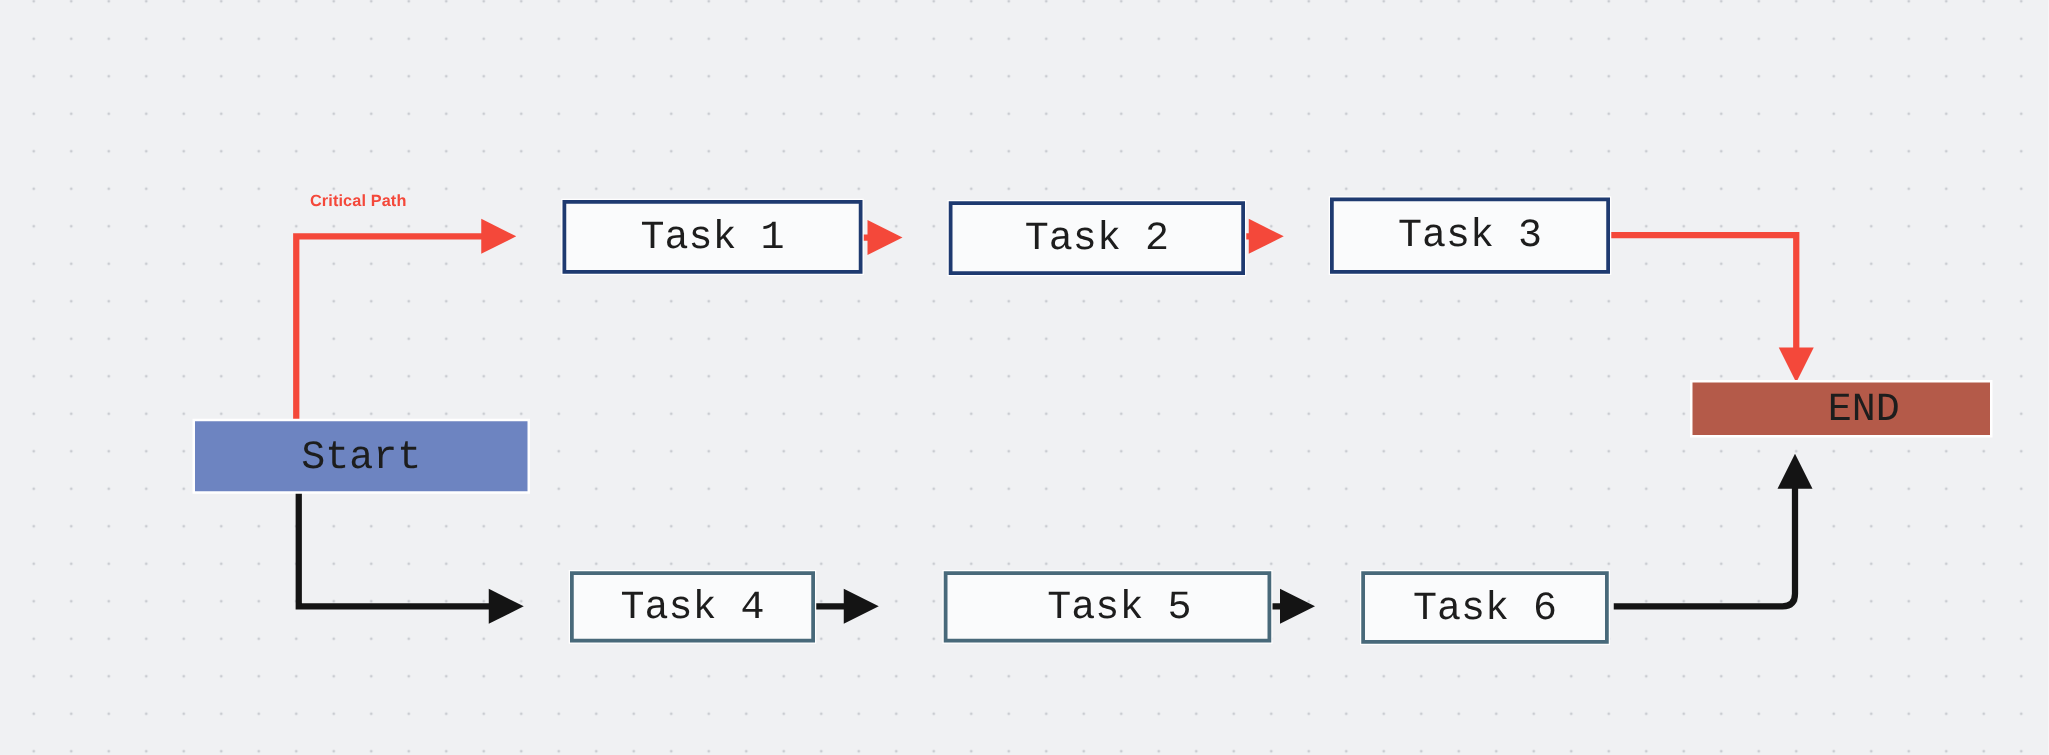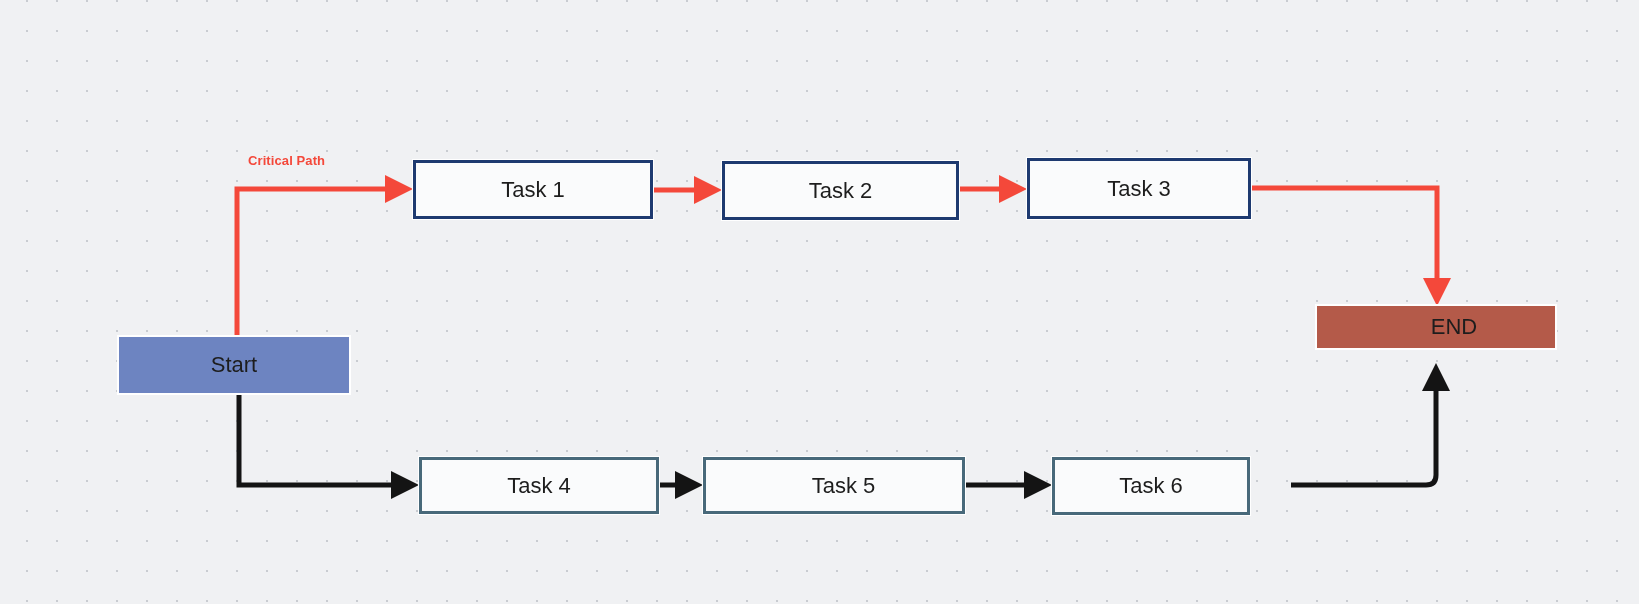--- a/index.html
+++ b/index.html
@@ -24,36 +24,37 @@
     left: 0; top: 0;
     width: 1639px;
     height: 604px;
   }
   .node {
     position: absolute;
     display: flex;
     align-items: center;
     justify-content: center;
     box-sizing: border-box;
-    font-family: Liberation Sans, sans-serif;
-    font-size: 22px;
+    font-family: Liberation Mono, monospace;
+    font-size: 32px;
     color: #1d1d1d;
     box-shadow: 0 0 0 2px #ffffff;
+    margin-left: 37px;
   }
   .node.task {
     border: 3px solid;
     background: #fafbfc;
     box-shadow: 0 0 0 1px #ffffff;
   }
-  .node-start { left: 119px; top: 337px; width: 230px; height: 56px; }
+  .node-start { left: 119px; top: 337px; width: 266px; height: 56px; }
   .node-task1 { left: 413px; top: 160px; width: 240px; height: 59px; }
   .node-task2 { left: 722px; top: 161px; width: 237px; height: 59px; }
   .node-task3 { left: 1027px; top: 158px; width: 224px; height: 61px; }
-  .node-task4 { left: 419px; top: 457px; width: 240px; height: 57px; }
-  .node-task5 { left: 703px; top: 457px; width: 262px; height: 57px; padding-left: 19px; }
+  .node-task4 { left: 419px; top: 457px; width: 196px; height: 57px; }
+  .node-task5 { left: 718px; top: 457px; width: 262px; height: 57px; padding-left: 19px; }
   .node-task6 { left: 1052px; top: 457px; width: 198px; height: 58px; }
   .node-end   { left: 1317px; top: 306px; width: 238px; height: 42px; padding-left: 36px; }
   .edge-label {
     position: absolute;
     left: 248px;
     top: 153px;
     font-size: 13px;
     font-weight: 600;
     letter-spacing: 0.1px;
   }

